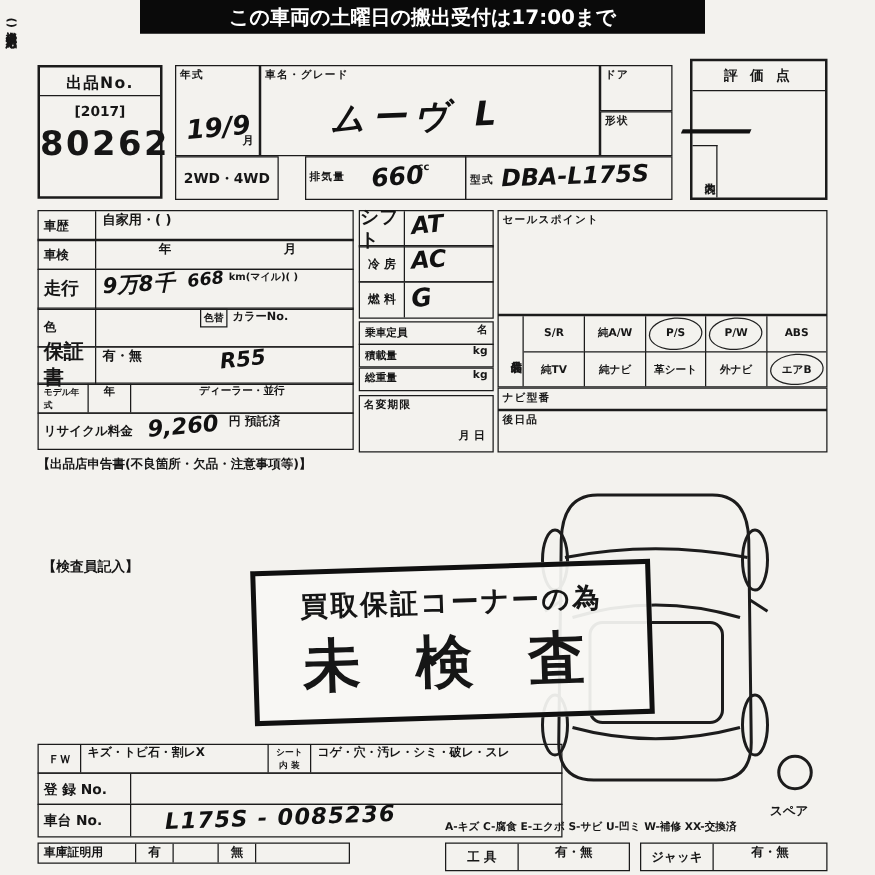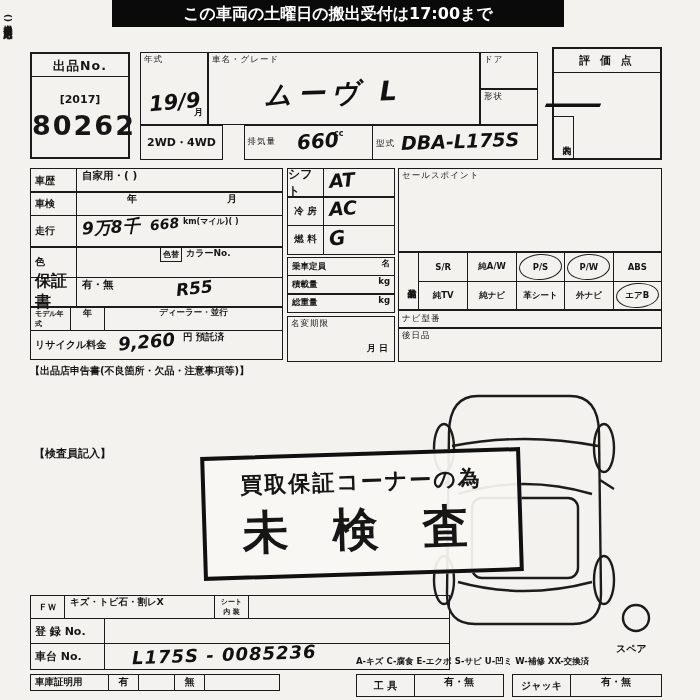--- a/index.html
+++ b/index.html
@@ -4,41 +4,41 @@
 <style>
 *{margin:0;padding:0;box-sizing:border-box}
 html,body{width:700px;height:700px}
 body{background:#e8e7e3;font-family:"DejaVu Sans","Liberation Sans",sans-serif;color:#161616}
 .sheet{position:relative;width:700px;height:700px;background:#f3f2ee;overflow:hidden}
 .abs{position:absolute}
 .bx{position:absolute;border:1.8px solid #1b1b1b}
 .row{position:absolute;display:flex;border:1.6px solid #1b1b1b;align-items:stretch}
 .rl{border-right:1.6px solid #1b1b1b;font-weight:bold;display:flex;align-items:center;padding-left:4px;flex:none}
 .rv{display:flex;align-items:flex-start;position:relative;flex:1;padding-left:5px}
-.lbl{position:absolute;top:1px;left:3px;font-size:8.5px;font-weight:normal;letter-spacing:1px}
+.lbl{position:absolute;top:1px;left:3px;font-size:8.5px;font-weight:bold;letter-spacing:1px}
 .hw{font-style:italic;font-weight:bold;color:#111;white-space:nowrap;display:inline-block}
 .vert{writing-mode:vertical-rl}
 .cellgrid{display:grid;grid-template-columns:repeat(5,1fr);grid-template-rows:1fr 1fr;flex:1}
 .ecell{border-left:1.2px solid #1b1b1b;border-top:1.2px solid #1b1b1b;display:flex;align-items:center;justify-content:center;font-size:8.5px;font-weight:bold;position:relative}
 .ecell:nth-child(-n+5){border-top:none}
 .ecell:nth-child(5n+1){border-left:none}
 .circled::after{content:"";position:absolute;left:2px;right:2px;top:1px;bottom:1px;border:1.8px solid #222;border-radius:50%;transform:rotate(-4deg)}
 </style>
 </head>
 <body>
 
 <div class="sheet">
 
   <div class="abs" style="left:112px;top:0;width:452px;height:27px;background:#0a0a0a;color:#fff;font-size:16px;font-weight:bold;text-align:center;line-height:27px">この車両の土曜日の搬出受付は17:00まで</div>
 
   <div class="abs vert" style="left:1px;top:14px;height:150px;font-size:9px;font-weight:bold">(複合機)対応用紙</div>
 
   <div class="bx" style="left:30px;top:52px;width:100px;height:107px;border-width:2.4px">
     <div style="border-bottom:1.8px solid #1b1b1b;height:23px;line-height:23px;text-align:center;font-size:12.5px;font-weight:bold;letter-spacing:1px">出品No.</div>
-    <div style="text-align:center;font-size:11px;font-weight:bold;margin-top:16px">[2017]</div>
+    <div style="text-align:center;font-size:11px;font-weight:bold;margin-top:6px">[2017]</div>
     <div style="text-align:left;font-size:27px;font-weight:bold;letter-spacing:2px;margin-top:4px">80262</div>
   </div>
 
   <div class="bx" style="left:140px;top:52px;width:68px;height:73px">
     <span class="lbl">年式</span>
     <span class="hw" style="position:absolute;left:8px;bottom:10px;font-size:21px;transform:rotate(-5deg)">19/9</span>
     <span style="position:absolute;right:4px;bottom:5px;font-size:9px;font-weight:bold">月</span>
   </div>
 
   <div class="bx" style="left:208px;top:52px;width:272px;height:73px">
@@ -79,21 +79,21 @@
       </div>
   </div>
   <div class="row" style="left:30px;top:191.4px;width:253px;height:25px">
     <div class="rl" style="width:46px;font-size:10px">車検</div>
     <div class="rv" style="font-size:10px;font-weight:bold;justify-content:space-around">
       <span>年</span>
       <span>月</span>
     </div>
   </div>
   <div class="row" style="left:30px;top:214.8px;width:253px;height:33px">
-    <div class="rl" style="width:46px;font-size:10px">走行</div>
+    <div class="rl" style="width:46px;font-size:14px">走行</div>
     <div class="rv">
       <span class="hw" style="font-size:17px;transform:rotate(-3deg)">9万8千</span>
       <span class="hw" style="font-size:14px;margin-left:10px;transform:rotate(-6deg)">668</span>
       <span style="font-size:8px;font-weight:bold;margin-left:4px">km(マイル)(     )</span>
     </div>
   </div>
   <div class="row" style="left:30px;top:246.2px;width:253px;height:32px">
     <div class="rl" style="width:46px;font-size:10px">色</div>
     <div class="rv">
       <span style="border:1.4px solid #1b1b1b;font-size:8px;font-weight:bold;padding:1px 2px;margin-left:78px">色替</span>
@@ -119,21 +119,21 @@
   <div class="row" style="left:30px;top:330px;width:253px;height:30px">
     <div class="rl" style="width:82px;font-size:10px;border-right:none">リサイクル料金</div>
     <div class="rv">
       <span class="hw" style="font-size:18px;transform:rotate(-5deg)">9,260</span>
       <span style="font-size:9.5px;font-weight:bold;margin-left:8px">円 預託済</span>
     </div>
   </div>
   <div class="abs" style="left:30px;top:364px;font-size:10px;font-weight:bold">【出品店申告書(不良箇所・欠品・注意事項等)】</div>
 
   <div class="row" style="left:287px;top:168px;width:108px;height:30px">
-    <div class="rl" style="width:36px;font-size:12px;justify-content:center;padding-left:0">シフト</div>
+    <div class="rl" style="width:36px;font-size:15px;justify-content:center;padding-left:0">シフト</div>
     <div class="rv">
         <span class="hw" style="font-size:19px;transform:rotate(-5deg)">AT</span>
       </div>
   </div>
   <div class="row" style="left:287px;top:196.4px;width:108px;height:30px">
     <div class="rl" style="width:36px;font-size:9.5px;justify-content:center;padding-left:0">冷 房</div>
     <div class="rv">
         <span class="hw" style="font-size:19px;transform:rotate(-4deg)">AC</span>
       </div>
   </div>
@@ -221,20 +221,23 @@
 
   <div class="row" style="left:30px;top:595px;width:420px;height:24px;font-weight:bold">
     <div class="rl" style="width:34px;font-size:9px;justify-content:center;padding-left:0">ＦＷ</div>
     <div class="rv" style="flex:none;width:150px;font-size:9.5px;border-right:1.6px solid #1b1b1b">
       <span>キズ・トビ石・割レX</span>
       </div>
     <div style="flex:none;width:34px;border-right:1.6px solid #1b1b1b;display:flex;flex-direction:column;align-items:center;justify-content:center;font-size:7px;font-weight:bold">
       <span>シート</span>
       <span>内 装</span>
     </div>
+    <div class="rv" style="font-size:9.5px">
+        <span>コゲ・穴・汚レ・シミ・破レ・スレ</span>
+      </div>
   </div>
 
   <div class="row" style="left:30px;top:618px;width:420px;height:26px">
     <div class="rl" style="width:74px;font-size:11px">登 録 No.</div>
     <div class="rv"></div>
   </div>
 
   <div class="row" style="left:30px;top:643px;width:420px;height:27px">
     <div class="rl" style="width:74px;font-size:11px">車台 No.</div>
     <div class="rv">

